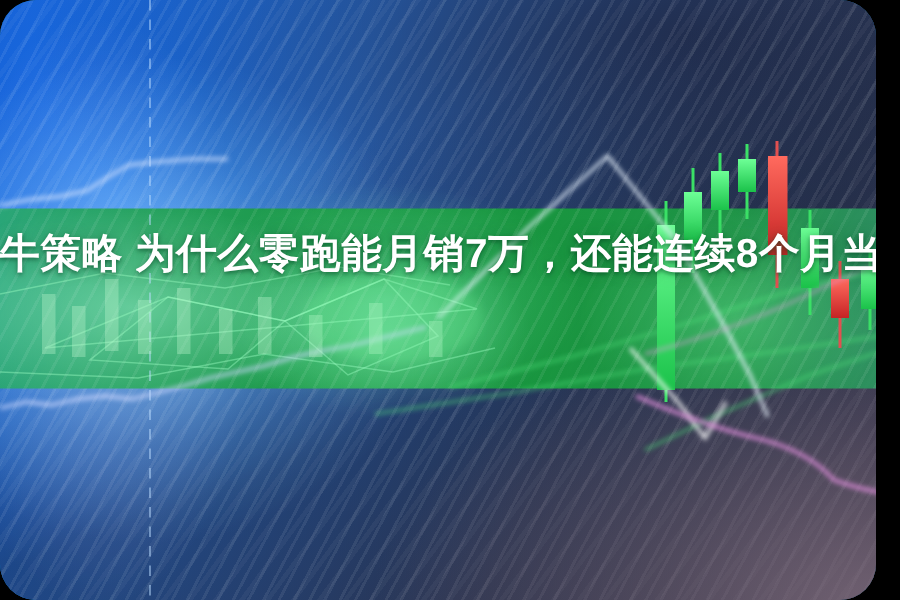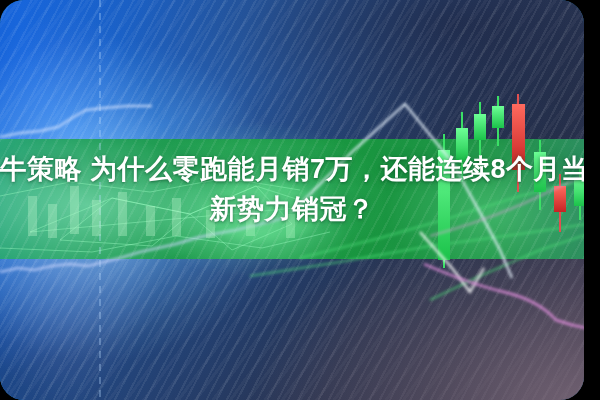--- a/index.html
+++ b/index.html
@@ -200,16 +200,15 @@
     <path d="M420 232 L452 268 L470 292 L484 268" fill="none" stroke="#ffffff" stroke-opacity=".9" stroke-width="2.2" filter="url(#soft)"></path>
 
     <path d="M424 264 Q470 284 504 292 T556 320 Q578 328 600 330" fill="none" stroke="#d98ad6" stroke-opacity=".95" stroke-width="2.4" filter="url(#soft)"></path>
     <path d="M430 236 Q490 220 540 196 T600 168" fill="none" stroke="#e2a0de" stroke-opacity=".7" stroke-width="1.6" filter="url(#soft)"></path>
 
     <ellipse cx="262" cy="212" rx="60" ry="30" fill="#7dff9e" opacity=".18" filter="url(#soft2)"></ellipse>
   </svg>
 
   <div id="headline">
     <div class="hl-line" id="hl1">牛策略 为什么零跑能月销7万，还能连续8个月当</div>
-    <div class="hl-line" id="hl2">新势力销冠？</div>
   </div>
 
 </div>
 
 </body></html>

